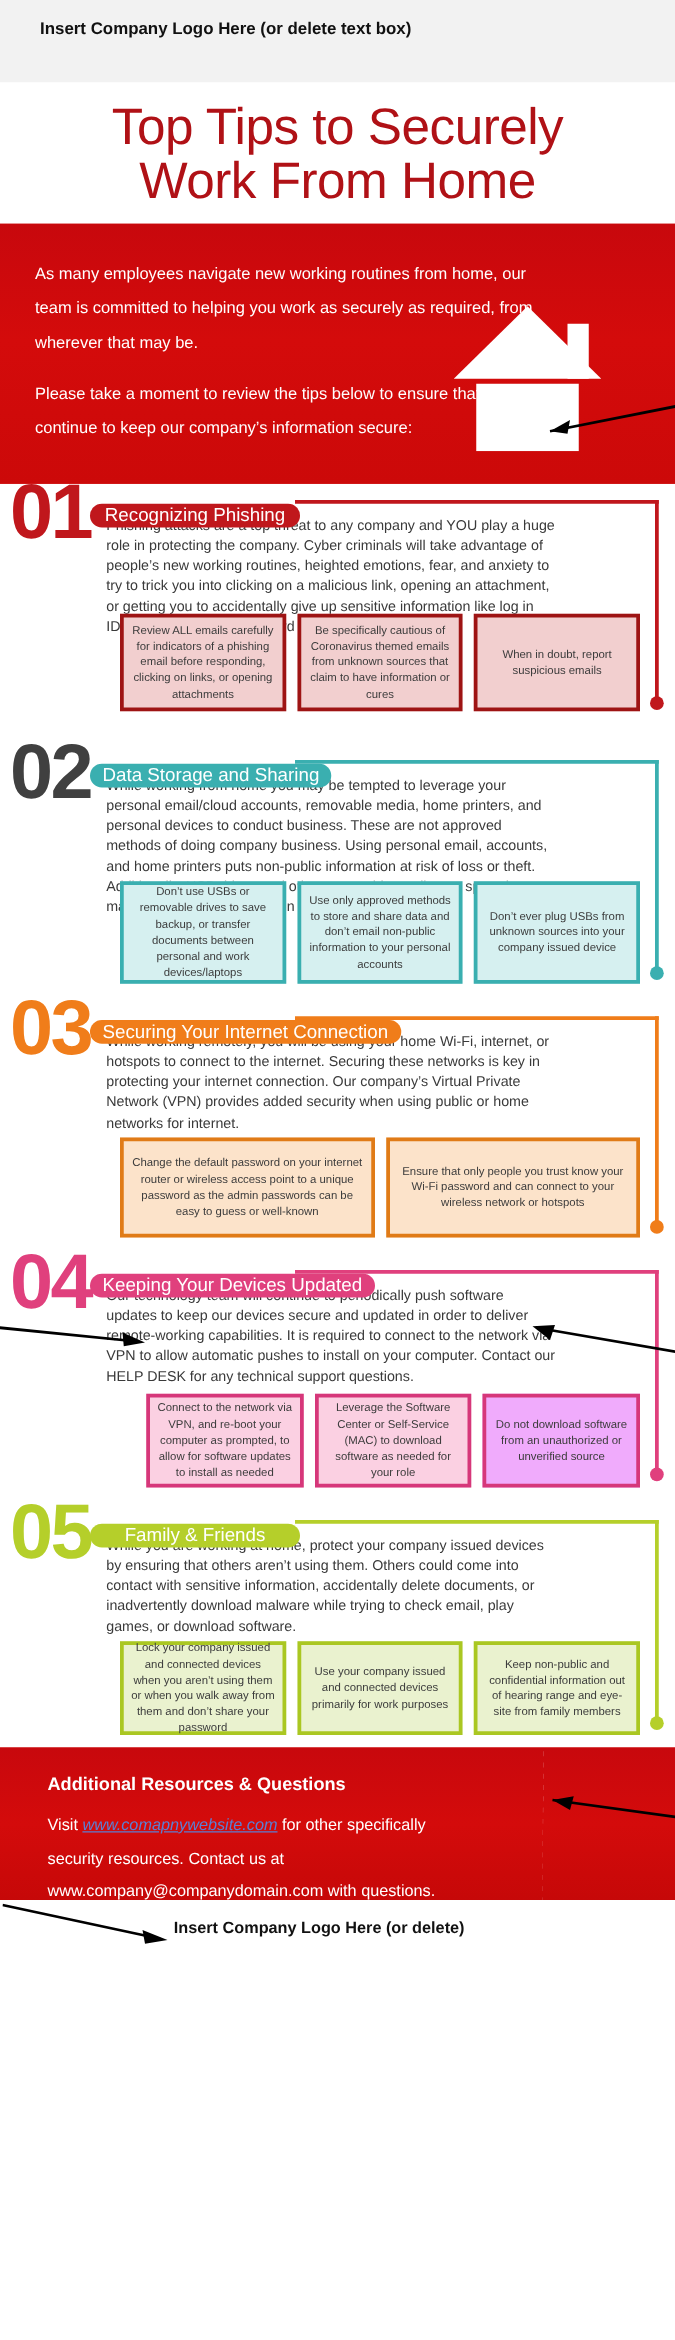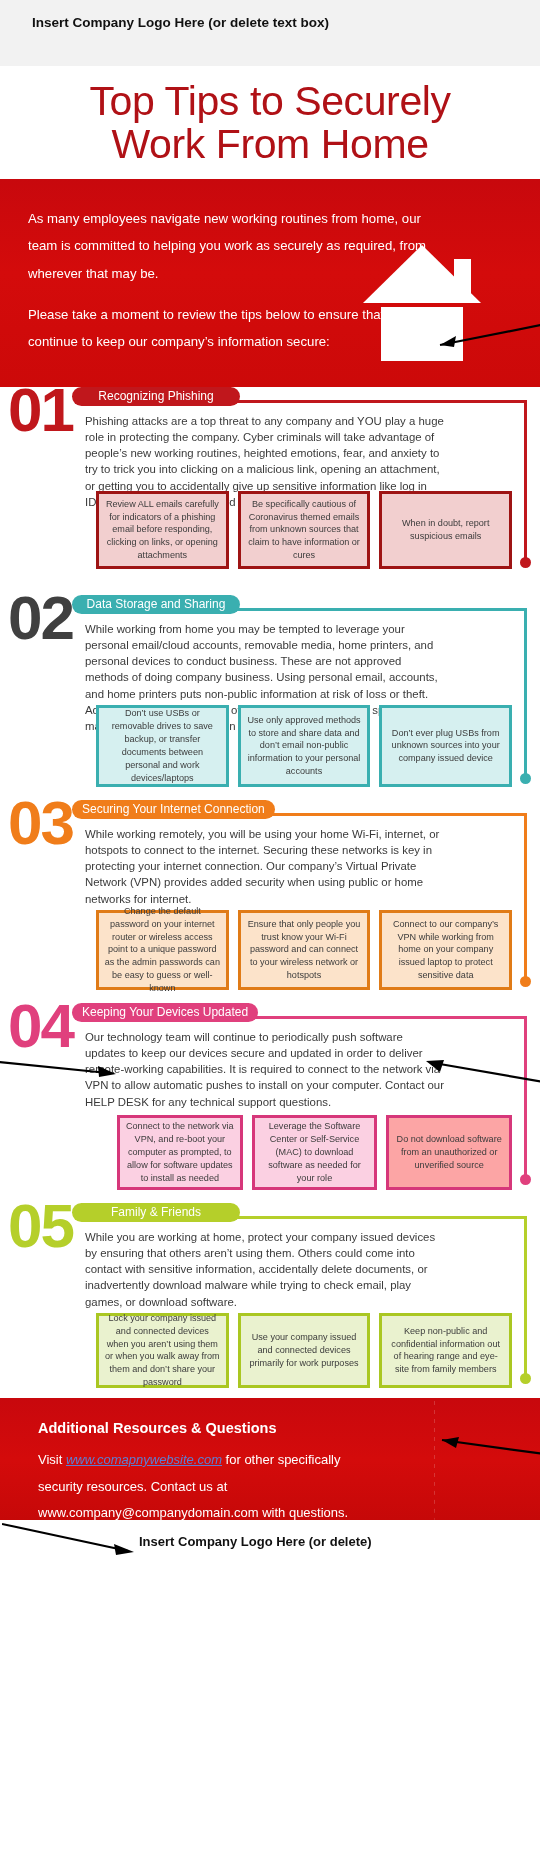--- a/index.html
+++ b/index.html
@@ -84,26 +84,26 @@
     font-size: 62px;
     font-weight: 700;
     letter-spacing: -2px;
     line-height: 1;
     z-index: 2;
   }
 
   .pill {
     position: absolute;
     left: 72px;
-    top: 0;
+    top: 16px;
     height: 19px;
     min-width: 168px;
     border-radius: 10px;
     color: #fff;
-    font-size: 12px;
+    font-size: 15px;
     display: flex;
     align-items: center;
     justify-content: center;
     padding: 0 10px;
     z-index: 3;
   }
 
   
   .rail-top {
     position: absolute;
@@ -330,37 +330,36 @@
   <div class="sec-inner">
     <div class="big-num" style="color:#f07d1a">03</div>
     <div class="pill" style="background:#f07d1a">Securing Your Internet Connection</div>
     <div class="rail-top" style="background:#f07d1a"></div>
     <div class="rail-right" style="background:#f07d1a"></div>
     <div class="rail-dot" style="background:#f07d1a"></div>
     <div class="body-text">While working remotely, you will be using your home Wi-Fi, internet, or hotspots to connect to the internet. Securing these networks is key in protecting your internet connection. Our company’s Virtual Private Network (VPN) provides added security when using public or home networks for internet.</div>
     <div class="boxes">
       <div class="tipbox" style="background:#fce3ca;border-color:#e07b17">Change the default password on your internet router or wireless access point to a unique password as the admin passwords can be easy to guess or well-known</div>
       <div class="tipbox" style="background:#fce3ca;border-color:#e07b17">Ensure that only people you trust know your Wi-Fi password and can connect to your wireless network or hotspots</div>
-      <div class="tipbox" style="background:#fce3ca;border-color:#e07b17">Connect to our company’s VPN while working from home on your company issued laptop to protect sensitive data</div>
     </div>
   </div>
 </div>
 
 <div class="section" id="sec-04">
   <div class="sec-inner">
     <div class="big-num" style="color:#e0407d">04</div>
     <div class="pill" style="background:#e0407d">Keeping Your Devices Updated</div>
     <div class="rail-top" style="background:#e0407d"></div>
     <div class="rail-right" style="background:#e0407d"></div>
     <div class="rail-dot" style="background:#e0407d"></div>
     <div class="body-text">Our technology team will continue to periodically push software updates to keep our devices secure and updated in order to deliver remote-working capabilities. It is required to connect to the network via VPN to allow automatic pushes to install on your computer. Contact our HELP DESK for any technical support questions.</div>
     <div class="boxes">
       <div class="tipbox" style="background:#fbd0e2;border-color:#d6377a">Connect to the network via VPN, and re-boot your computer as prompted, to allow for software updates to install as needed</div>
       <div class="tipbox" style="background:#fbd0e2;border-color:#d6377a">Leverage the Software Center or Self-Service (MAC) to download software as needed for your role</div>
-      <div class="tipbox" style="background:#fca5a5;border-color:#d6377a">Do not download software from an unauthorized or unverified source</div>
+      <div class="tipbox" style="background:#f0abfc;border-color:#d6377a">Do not download software from an unauthorized or unverified source</div>
     </div>
   </div>
 </div>
 
 <div class="section" id="sec-05">
   <div class="sec-inner">
     <div class="big-num" style="color:#b5cf2a">05</div>
     <div class="pill" style="background:#b5cf2a">Family &amp; Friends</div>
     <div class="rail-top" style="background:#b5cf2a"></div>
     <div class="rail-right" style="background:#b5cf2a"></div>

